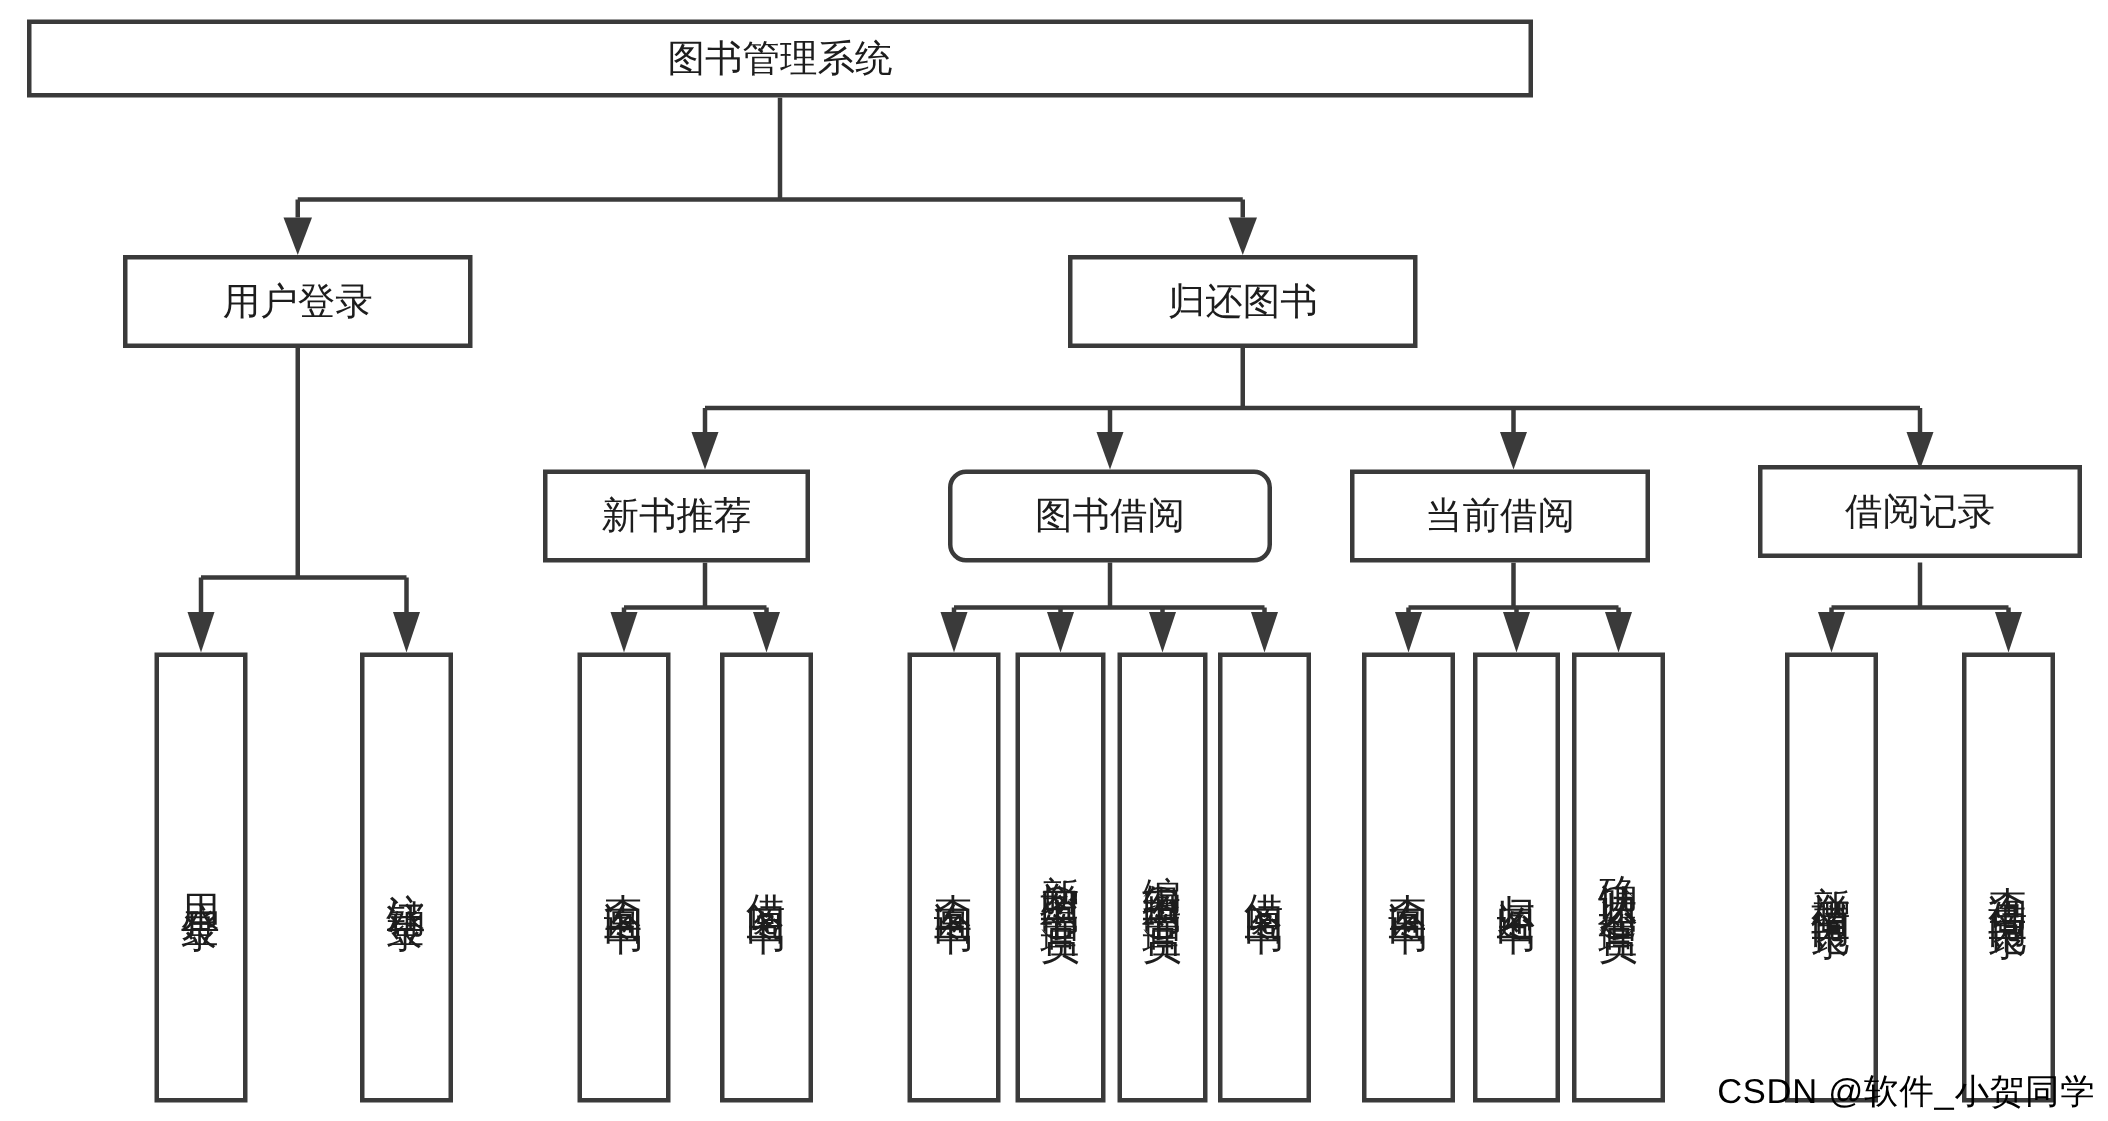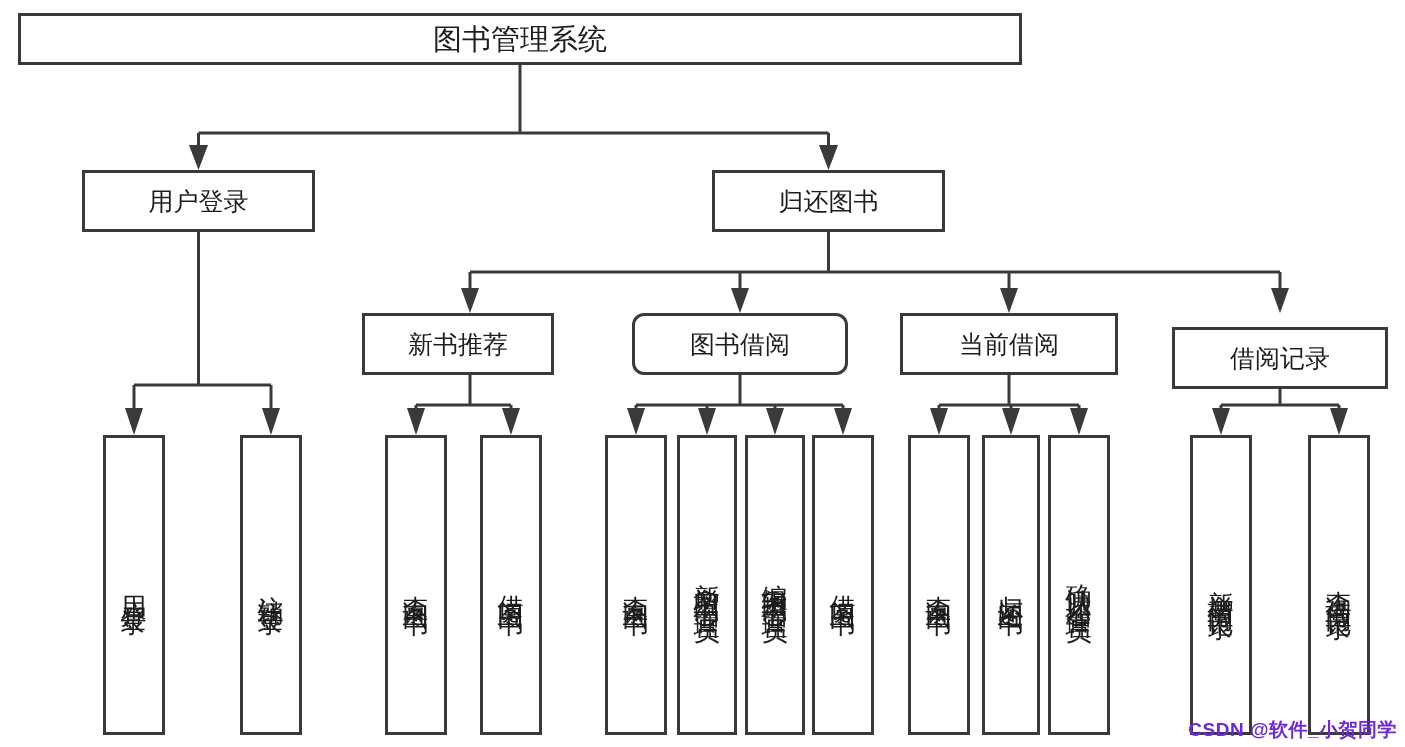--- a/index.html
+++ b/index.html
@@ -29,21 +29,21 @@
   .node .node-label {
     color: #1d1d1d;
     line-height: 1.05;
     text-align: center;
     white-space: nowrap;
   }
   .node.horizontal .node-label {
     font-size: 25px;
   }
   .node.root .node-label {
-    font-size: 29px;
+    font-size: 25px;
   }
   .node.vertical {
     align-items: center;
     justify-content: center;
   }
   .node.vertical .node-label {
     writing-mode: vertical-rl;
     text-orientation: upright;
     font-size: 26px;
     letter-spacing: 5px;
@@ -63,25 +63,24 @@
     stroke-width: 3;
     fill: none;
   }
   .edge-arrow {
     fill: #3a3a3a;
   }
   #watermark {
     position: absolute;
     right: 8px;
     bottom: 4px;
-    font-size: 19px;
-    color: #6d28d9;
+    font-size: 23px;
+    color: #000000;
     white-space: nowrap;
     letter-spacing: 0.5px;
-    font-weight: bold;
   }
 </style>
 </head>
 <body>
 
 <div id="diagram-root">
 
   <svg id="edges-svg" viewBox="0 0 1405 747">
 
     <path class="edge-line" d="M520,65 L520,133"></path>
@@ -148,30 +147,30 @@
     <span class="node-label">图书管理系统</span>
   </div>
 
   <div class="node horizontal" style="left:82px; top:170px; width:233px; height:62px;">
     <span class="node-label">用户登录</span>
   </div>
   <div class="node horizontal" style="left:712px; top:170px; width:233px; height:62px;">
     <span class="node-label">归还图书</span>
   </div>
 
-  <div class="node horizontal" style="left:362px; top:313px; width:192px; height:62px;">
+  <div class="node horizontal" style="left:362px; top:313px; width:178px; height:62px;">
     <span class="node-label">新书推荐</span>
   </div>
   <div class="node horizontal" style="left:632px; top:313px; width:216px; height:62px;border-radius:12px;">
     <span class="node-label">图书借阅</span>
   </div>
-  <div class="node horizontal" style="left:900px; top:313px; width:218px; height:62px;">
+  <div class="node horizontal" style="left:900px; top:313px; width:200px; height:62px;">
     <span class="node-label">当前借阅</span>
   </div>
-  <div class="node horizontal" style="left:1172px; top:327px; width:216px; height:62px;">
+  <div class="node horizontal" style="left:1172px; top:310px; width:216px; height:62px;">
     <span class="node-label">借阅记录</span>
   </div>
 
   <div class="node vertical" style="left:103px; top:435px; width:62px; height:300px;">
     <span class="node-label">用户登录</span>
   </div>
   <div class="node vertical" style="left:240px; top:435px; width:62px; height:300px;">
     <span class="node-label">注销登录</span>
   </div>
 

